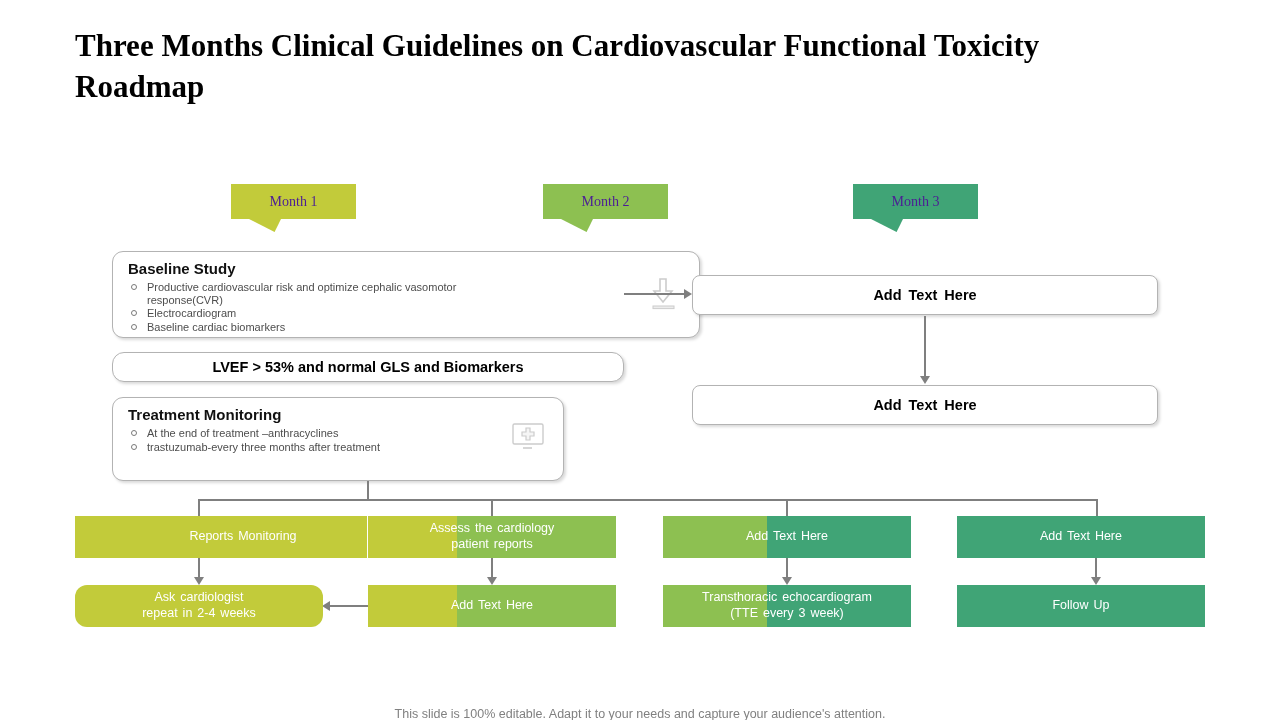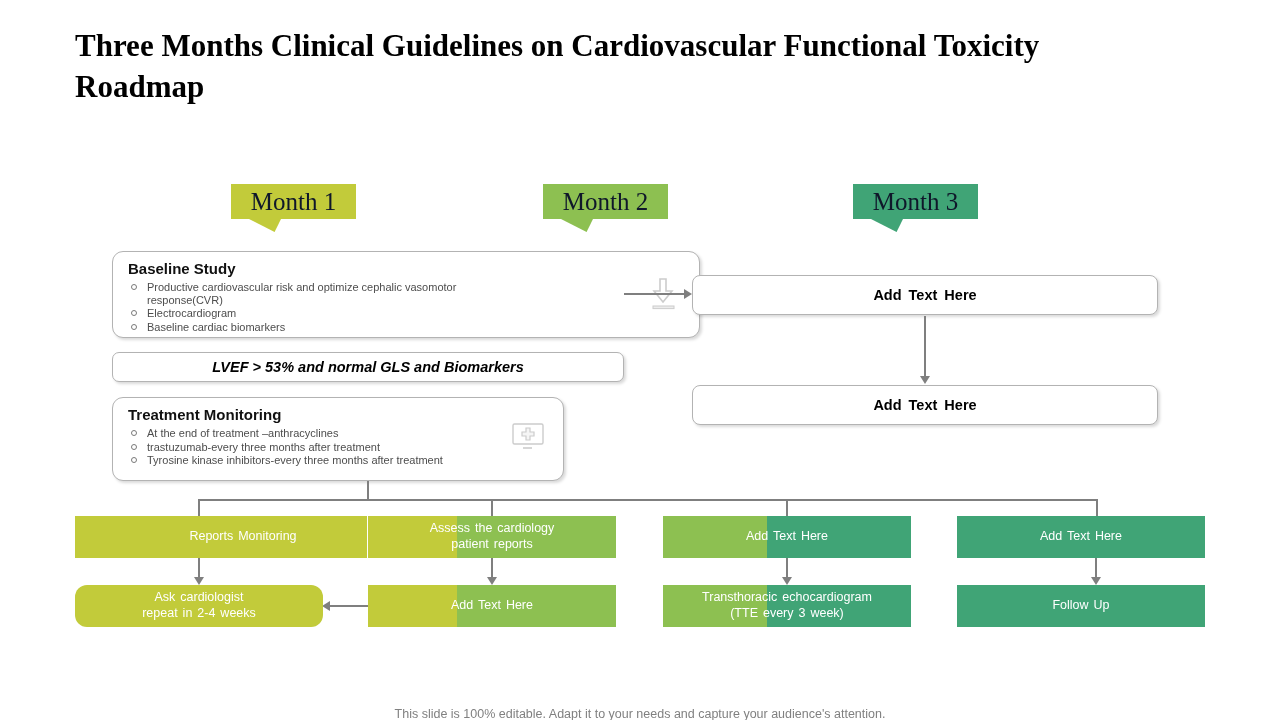--- a/index.html
+++ b/index.html
@@ -8,41 +8,41 @@
   .slide { position:absolute; left:0; top:0; width:1280px; height:720px; background:#fff;margin-top:20px; }
 
   
   .title { position:absolute; left:75px; top:6px; width:1060px;
            font-family:"Liberation Serif", serif; font-weight:700;
            font-size:31px; line-height:1.32; color:#000; }
 
   
   .month-tab { position:absolute; top:164px; width:125px; height:35px;
                display:flex; align-items:center; justify-content:center; }
-  .month-lbl { color:#0f172a; font-family:"Liberation Serif", serif; font-size:25px; }
+  .month-lbl { color:#4c1d95; font-family:"Liberation Serif", serif; font-size:14px; }
   .month-tail { position:absolute; top:199px; width:32px; height:13px;
                 clip-path:polygon(0 0, 100% 0, 80% 100%); }
 
   
   .wbox { position:absolute; background:#fff; border:1px solid #b3b3b3;
           border-radius:11px; box-shadow:2px 2px 3px rgba(0,0,0,0.15); box-sizing:border-box; }
   .wbox-title { font-size:15px; font-weight:700; color:#111; margin:8px 0 4px 15px; }
   ul.bullets { margin:0 0 0 15px; padding:0; list-style:none;
                font-size:11px; color:#4d4d4d; }
   ul.bullets li { position:relative; padding-left:19px; line-height:12.5px;
                   margin-bottom:1px; max-width:345px; }
   ul.bullets li::before { content:""; position:absolute; left:3px; top:3px;
                   width:4px; height:4px; border:1px solid #7a7a7a; border-radius:50%; }
   .box-icon { position:absolute; right:16px; }
 
   .lvef { position:absolute; left:112px; top:332px; width:512px; height:30px;
-          background:#fff; border:1px solid #b3b3b3; border-radius:7px;
+          background:#fff; border:1px solid #b3b3b3; border-radius:12px;
           box-shadow:2px 2px 3px rgba(0,0,0,0.15); box-sizing:border-box;
           display:flex; align-items:center; justify-content:center;
-          font-weight:700; font-size:14.5px; color:#000;font-style:italic; }
+          font-weight:700; font-size:14.5px; color:#000; }
 
   .addbox { position:absolute; left:692px; width:466px; height:40px;
             background:#fff; border:1px solid #b3b3b3; border-radius:8px;
             box-shadow:2px 2px 3px rgba(0,0,0,0.15); box-sizing:border-box;
             display:flex; align-items:center; justify-content:center;
             font-weight:700; font-size:14.5px; color:#000; word-spacing:3px; }
 
   
   .ln { position:absolute; background:#7f7f7f; }
   .ah { position:absolute; width:0; height:0; }
@@ -104,21 +104,20 @@
 
   <div class="lvef">
     <span>LVEF &gt; 53% and normal GLS and Biomarkers</span>
   </div>
 
   <div class="wbox" style="left:112px; top:377px; width:452px; height:84px;">
     <div class="wbox-title">Treatment Monitoring</div>
     <ul class="bullets">
       <li>At the end of treatment –anthracyclines</li>
       <li>trastuzumab-every three months after treatment</li>
-      <li>Tyrosine kinase inhibitors-every three months after treatment</li>
     </ul>
     <span class="box-icon" style="top:24px;">
       <svg width="38" height="30" viewBox="0 0 38 30">
         <rect x="4" y="2" width="30" height="20" rx="1.5" fill="#ffffff" stroke="#cccccc" stroke-width="1.4"></rect>
         <path d="M17 6 h4 v4 h4 v4 h-4 v4 h-4 v-4 h-4 v-4 h4 z" fill="#f5f5f5" stroke="#cccccc" stroke-width="1.2"></path>
         <line x1="14" y1="26" x2="23" y2="26" stroke="#cccccc" stroke-width="1.6"></line>
       </svg>
     </span>
   </div>
 

